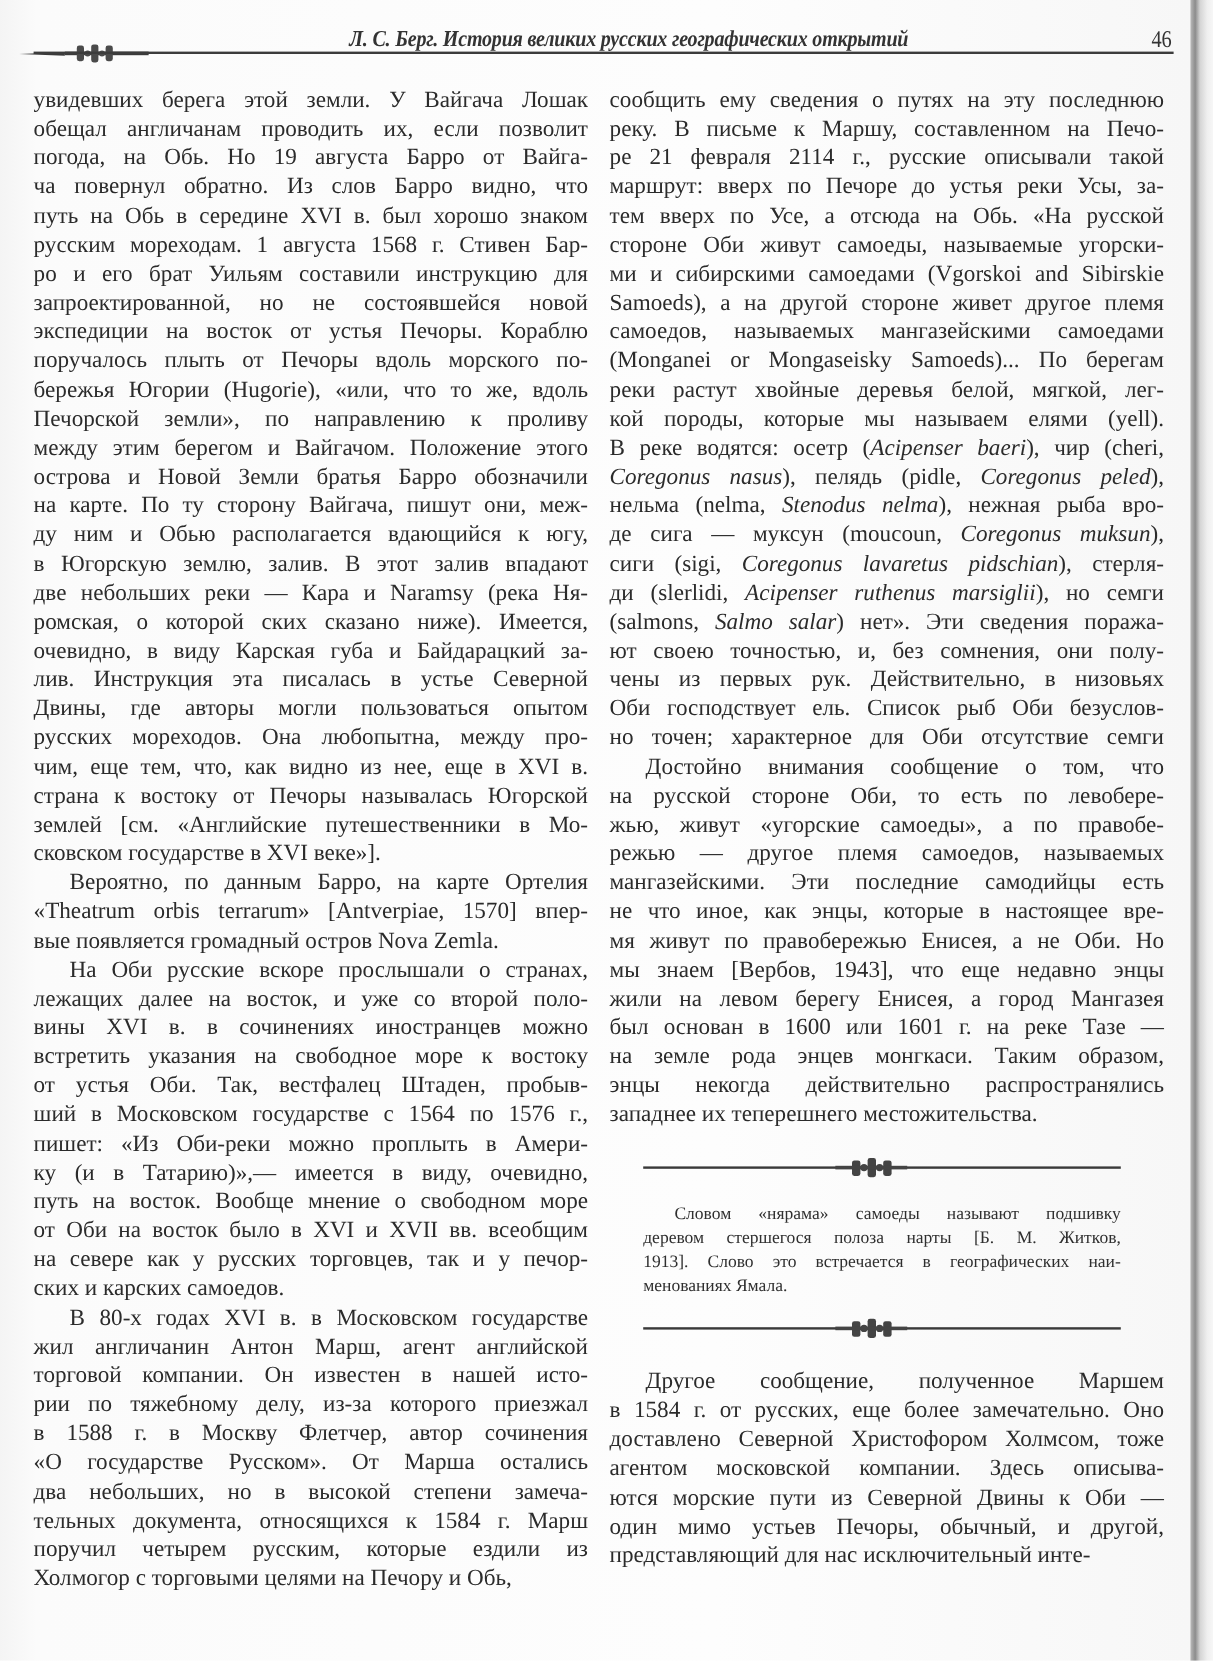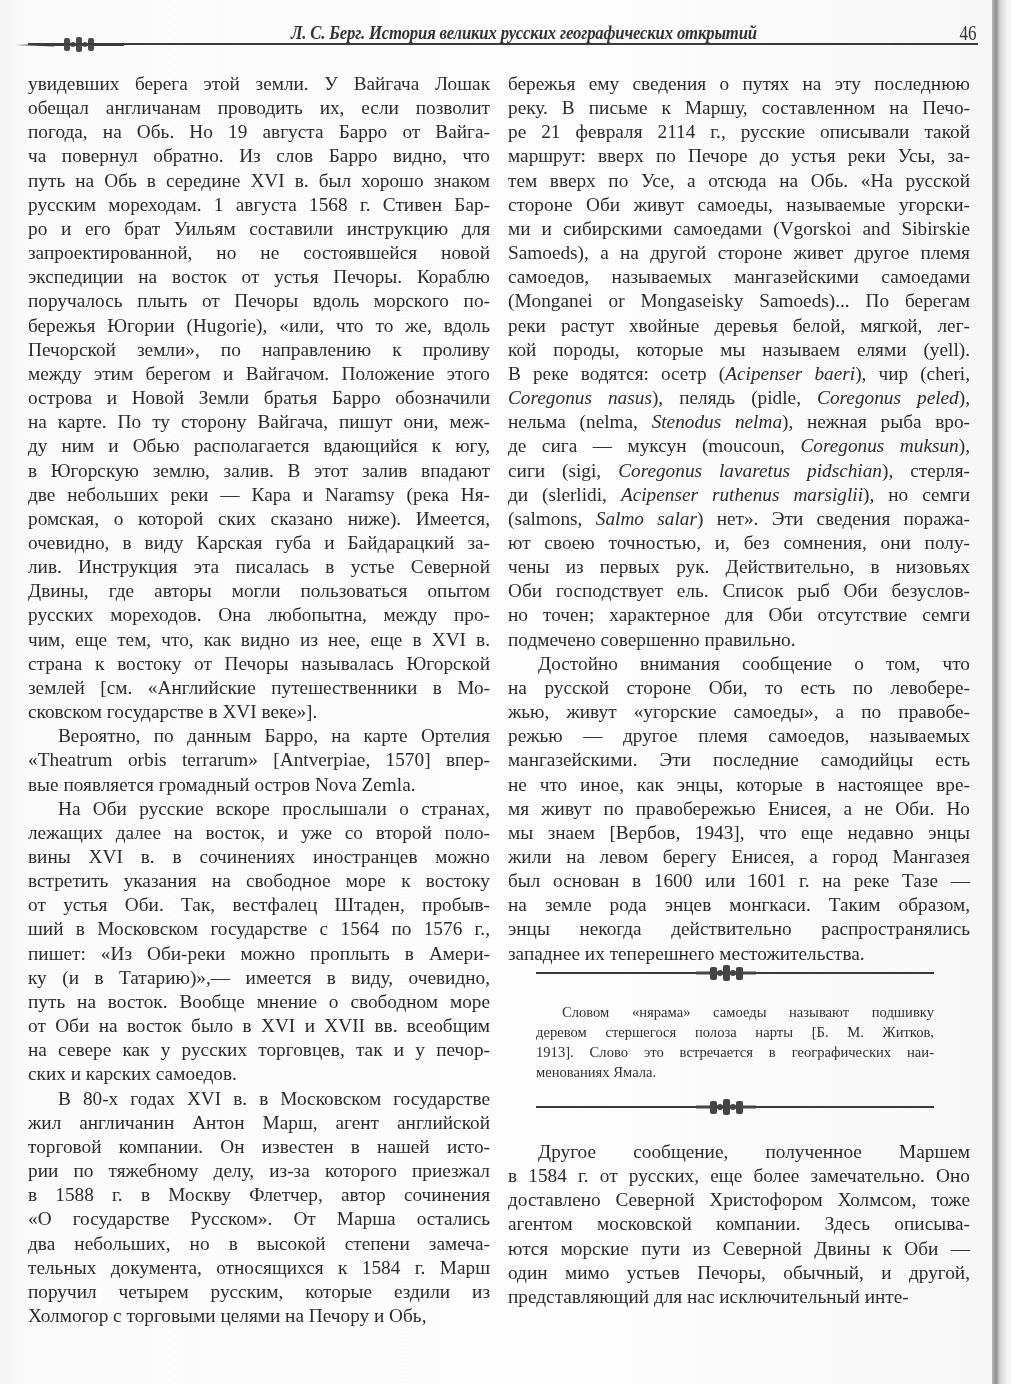--- a/index.html
+++ b/index.html
@@ -208,21 +208,21 @@
         <span class="line">в 1588 г. в Москву Флетчер, автор сочинения</span>
         <span class="line">«О государстве Русском». От Марша остались</span>
         <span class="line">два небольших, но в высокой степени замеча-</span>
         <span class="line">тельных документа, относящихся к 1584 г. Марш</span>
         <span class="line">поручил четырем русским, которые ездили из</span>
         <span class="line last">Холмогор с торговыми целями на Печору и Обь,</span>
       </div>
     </div>
   <div class="column col-right" id="right-col">
       <div class="para">
-        <span class="line">бережья ему сведения о путях на эту последнюю</span>
+        <span class="line">сообщить ему сведения о путях на эту последнюю</span>
         <span class="line">реку. В письме к Маршу, составленном на Печо-</span>
         <span class="line">ре 21 февраля 2114 г., русские описывали такой</span>
         <span class="line">маршрут: вверх по Печоре до устья реки Усы, за-</span>
         <span class="line">тем вверх по Усе, а отсюда на Обь. «На русской</span>
         <span class="line">стороне Оби живут самоеды, называемые угорски-</span>
         <span class="line">ми и сибирскими самоедами (Vgorskoi and Sibirskie</span>
         <span class="line">Samoeds), а на другой стороне живет другое племя</span>
         <span class="line">самоедов, называемых мангазейскими самоедами</span>
         <span class="line">(Monganei or Mongaseisky Samoeds)... По берегам</span>
         <span class="line">реки растут хвойные деревья белой, мягкой, лег-</span>
@@ -231,21 +231,20 @@
         <span class="line"><i>Coregonus nasus</i>), пелядь (pidle, <i>Coregonus peled</i>),</span>
         <span class="line">нельма (nelma, <i>Stenodus nelma</i>), нежная рыба вро-</span>
         <span class="line">де сига — муксун (moucoun, <i>Coregonus muksun</i>),</span>
         <span class="line">сиги (sigi, <i>Coregonus lavaretus pidschian</i>), стерля-</span>
         <span class="line">ди (slerlidi, <i>Acipenser ruthenus marsiglii</i>), но семги</span>
         <span class="line">(salmons, <i>Salmo salar</i>) нет». Эти сведения поража-</span>
         <span class="line">ют своею точностью, и, без сомнения, они полу-</span>
         <span class="line">чены из первых рук. Действительно, в низовьях</span>
         <span class="line">Оби господствует ель. Список рыб Оби безуслов-</span>
         <span class="line">но точен; характерное для Оби отсутствие семги</span>
-        <span class="line last">подмечено совершенно правильно.</span>
       </div>
       <div class="para">
         <span class="line first">Достойно внимания сообщение о том, что</span>
         <span class="line">на русской стороне Оби, то есть по левобере-</span>
         <span class="line">жью, живут «угорские самоеды», а по правобе-</span>
         <span class="line">режью — другое племя самоедов, называемых</span>
         <span class="line">мангазейскими. Эти последние самодийцы есть</span>
         <span class="line">не что иное, как энцы, которые в настоящее вре-</span>
         <span class="line">мя живут по правобережью Енисея, а не Оби. Но</span>
         <span class="line">мы знаем [Вербов, 1943], что еще недавно энцы</span>

